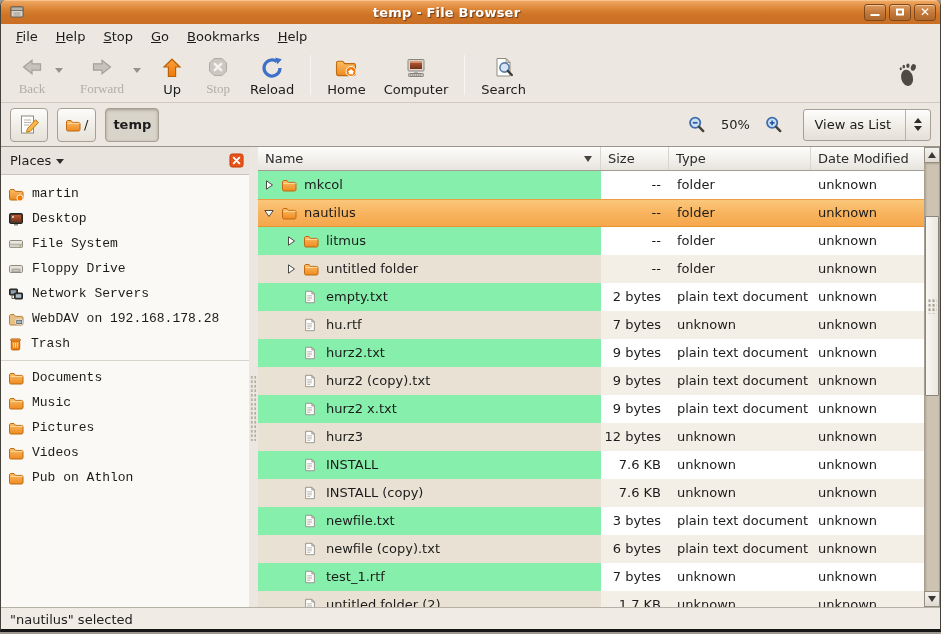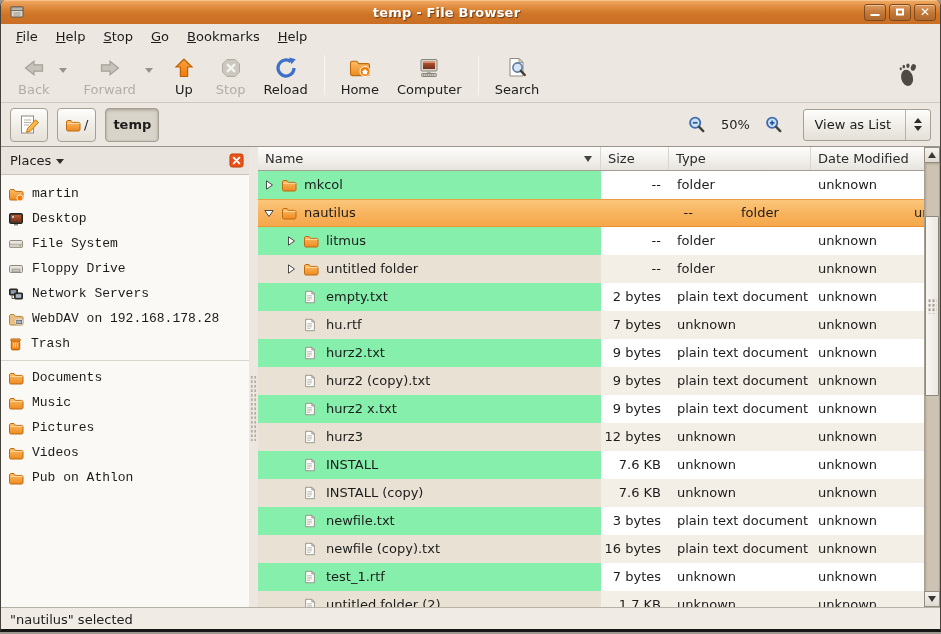--- a/index.html
+++ b/index.html
@@ -32,21 +32,21 @@
   .menu-item { display:inline-block; padding:3px 9px; cursor:default; }
   .menu-item::first-letter { text-decoration:underline; }
 
   
   .toolbar { height:55px; display:flex; align-items:center; padding:0 8px;
     background:#ece8e1; border-bottom:1px solid #cfc9c0; }
   .tb-btn { display:flex; flex-direction:column; align-items:center; padding:3px 9px 2px;
     border-radius:3px; min-width:46px; }
   .tb-btn .tb-icon { height:26px; display:flex; align-items:center; }
   .tb-btn .tb-label { margin-top:1px; }
-  .tb-btn.disabled .tb-label { color:#b2aea6; }
+  .tb-btn.disabled .tb-label { color:#b2aea6;font-family:Liberation Serif, serif; }
   .tb-caret { width:0; height:0; border-left:4px solid transparent; border-right:4px solid transparent;
     border-top:5px solid #989389; margin:0 8px 10px 0; align-self:center; }
   .tb-sep { width:1px; height:40px; background:#d2cdc4; border-right:1px solid #f8f6f3; margin:0 7px; }
   .tb-spacer { flex:1; }
   .gnome-logo { margin-right:10px; }
 
   
   .locationbar { height:44px; display:flex; align-items:center; padding:0 9px;
     background:#ece8e1; border-bottom:1px solid #9a958b; }
   .loc-btn { height:34px; display:flex; align-items:center; justify-content:center; gap:3px;
@@ -95,21 +95,21 @@
   .sort-arrow { margin-left:auto; margin-right:8px; width:0; height:0;
     border-left:4.5px solid transparent; border-right:4.5px solid transparent; border-top:6px solid #47433c; }
 
   .rows { flex:1; overflow:hidden; }
   .row { height:28px; display:flex; }
   .row.even { background:#fff; }
   .row.odd  { background:#f4efe6; }
   .row.even .cell-name { background:#86efac; }
   .row.odd  .cell-name { background:#e9e2d4; }
   .row.selected { background:linear-gradient(180deg,#fbc87e,#f8b45e 50%,#f5a64a);
-    box-shadow: inset 0 1px 0 #eb9e42, inset 0 -1px 0 #e8932f; gap: 32px; }
+    box-shadow: inset 0 1px 0 #eb9e42, inset 0 -1px 0 #e8932f; }
   .row.selected .cell-name { background:transparent; }
   .cell { line-height:28px; white-space:nowrap; overflow:hidden; }
   .cell-name { width:343px; display:flex; align-items:center; }
   .cell-size { width:68px; text-align:right; padding-right:8px; }
   .cell-type { width:142px; padding-left:8px; }
   .cell-date { flex:1; padding-left:7px; }
   .expander { width:13px; height:13px; margin-right:5px; flex:none; display:flex; align-items:center; }
   .ficon { width:17px; height:16px; margin-right:6px; flex:none; display:flex; align-items:center; }
   .indent-1 { padding-left:5px; } .indent-2 { padding-left:27px; }
 
@@ -739,21 +739,21 @@
             <span class="expander"></span>
             <span class="ficon">
                 <svg viewBox="0 0 16 16" width="14" height="16">
                   <path d="M3 1.5h7l3 3v10H3z" fill="#fff" stroke="#8f8b81"></path>
                   <path d="M10 1.5v3h3z" fill="#d8d4cb" stroke="#8f8b81" stroke-width=".8"></path>
                   <path d="M4.8 6.5h5.4M4.8 8.3h5.4M4.8 10.1h5.4M4.8 11.9h3.6" stroke="#b5b1a8" stroke-width=".9"></path>
                 </svg>
               </span>
             <span class="fname">newfile (copy).txt</span>
           </div>
-          <div class="cell cell-size">16 bytes</div>
+          <div class="cell cell-size">6 bytes</div>
           <div class="cell cell-type">plain text document</div>
           <div class="cell cell-date">unknown</div>
         </div>
 
         <div class="row even">
           <div class="cell cell-name indent-2">
             <span class="expander"></span>
             <span class="ficon">
                 <svg viewBox="0 0 16 16" width="14" height="16">
                   <path d="M3 1.5h7l3 3v10H3z" fill="#fff" stroke="#8f8b81"></path>

